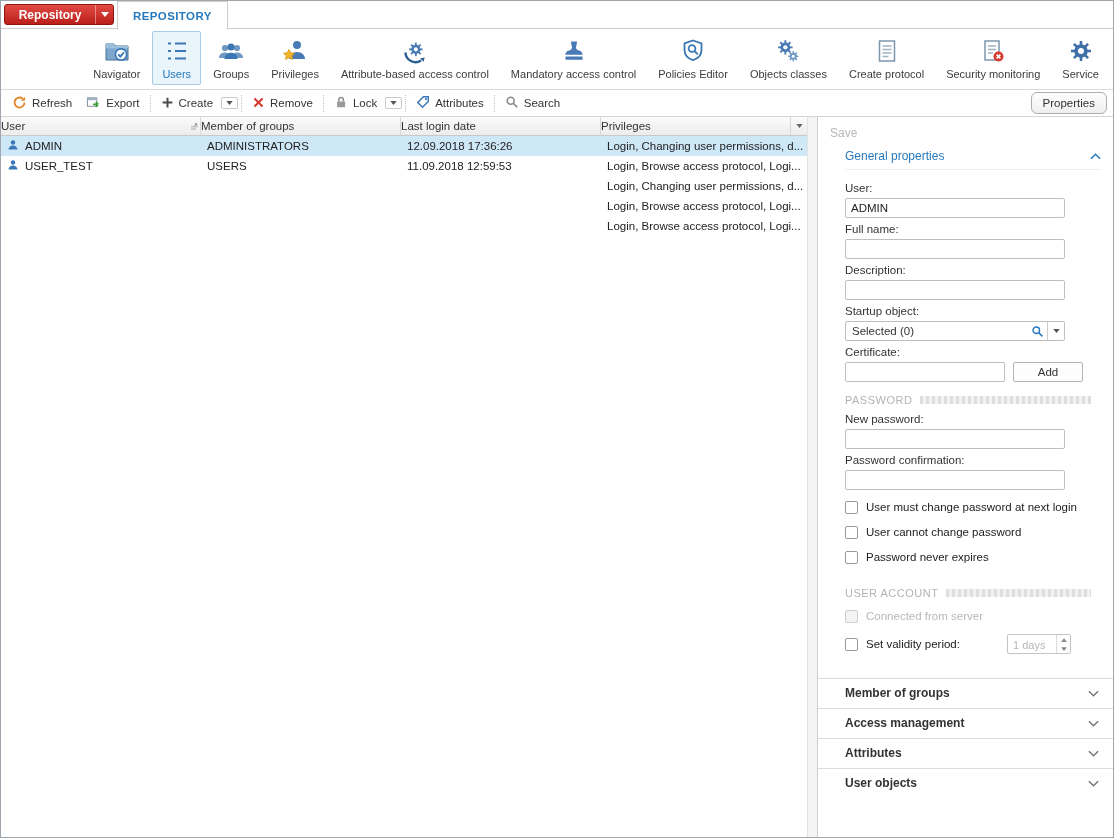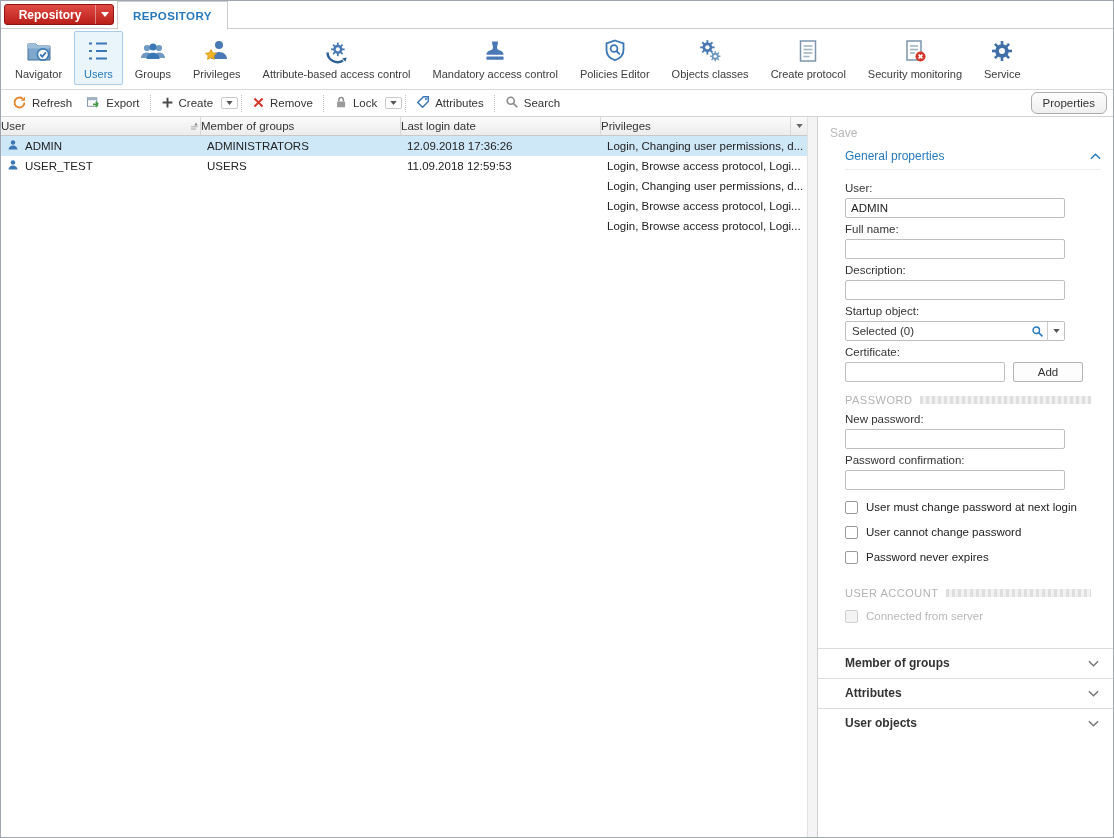--- a/index.html
+++ b/index.html
@@ -10,21 +10,21 @@
   .tabstrip { position:relative; height:28px; background:#fff; border-bottom:1px solid #cdcdcd; display:flex; align-items:stretch; }
   .repo-btn { position:absolute; left:3px; top:3px; width:110px; height:21px; display:flex; align-items:center;
               background:linear-gradient(#e04b44,#bb1f1a); border:1px solid #8e1412; border-radius:3px; color:#fff; cursor:default; }
   .repo-lbl { flex:1; text-align:center; font-size:12px; font-weight:bold; }
   .repo-arrow { width:18px; height:100%; display:flex; align-items:center; justify-content:center; border-left:1px solid rgba(255,255,255,.4); }
   .tab { margin-left:116px; height:29px; padding:0 15px; display:flex; align-items:center; background:#fff;
          border:1px solid #cdcdcd; border-bottom:1px solid #fff; position:relative; z-index:2; }
   .tab span { color:#2779bd; font-size:11.5px; font-weight:bold; letter-spacing:.4px; }
 
   
-  .ribbon { height:61px; display:flex; align-items:flex-start; padding:2px 4px; gap:2px; border-bottom:1px solid #d9d9d9; background:#fff; }
+  .ribbon { height:61px; display:flex; align-items:flex-start; padding:2px 4px; gap:2px; border-bottom:1px solid #d9d9d9; background:#fff;justify-content:flex-end; }
   .ritem { display:flex; flex-direction:column; align-items:center; gap:3px; padding:5px 9px 4px; border:1px solid transparent; border-radius:2px; }
   .ricon { height:28px; display:flex; align-items:center; justify-content:center; }
   .rlabel { font-size:11px; color:#3c3c3c; white-space:nowrap; }
   .ritem.selected { border-color:#a8cce8; background:#eaf4fb; }
   .ritem.selected .rlabel { color:#2779bd; }
 
   
   .toolbar { height:27px; display:flex; align-items:center; padding:0 6px 0 4px; border-bottom:1px solid #d4d4d4; background:#fff; font-size:11.5px; color:#333; }
   .tbtn { display:flex; align-items:center; gap:5px; padding:3px 7px; border-radius:2px; }
   .tsep { width:0; border-left:1px dotted #c2c2c2; height:17px; margin:0 3px; }
@@ -529,33 +529,60 @@
         <div class="sect-head" style="margin-top:22px">
           <span class="sect-title">USER ACCOUNT</span>
           <span class="sect-bar"></span>
         </div>
 
         <div class="cbrow disabled">
           <span class="cb disabled"></span>
           <span>Connected from server</span>
         </div>
 
+        <div class="cbrow validity">
+          <span class="cb"></span>
+          <span>Set validity period:</span>
+          <div class="spinner">
+            <span class="spin-text">1 days</span>
+            <span class="spin-btns">
+              <span>
+                  <svg width="6" height="4" viewBox="0 0 8 5">
+                    <path d="M0 5h8L4 0z" fill="#8a8a8a"></path>
+                  </svg>
+                </span>
+              <span>
+                  <svg width="6" height="4" viewBox="0 0 8 5">
+                    <path d="M0 0h8L4 5z" fill="#8a8a8a"></path>
+                  </svg>
+                </span>
+            </span>
+          </div>
+        </div>
 
       </div>
 
       <div class="sections">
         <div class="psection">
           <span>Member of groups</span>
           <span>
             <svg width="11" height="7" viewBox="0 0 12 7">
                 <path d="M1 1l5 5 5-5" stroke="#777" stroke-width="1.6" fill="none"></path>
               </svg>
           </span>
         </div>
         <div class="psection">
+          <span>Access management</span>
+          <span>
+            <svg width="11" height="7" viewBox="0 0 12 7">
+                <path d="M1 1l5 5 5-5" stroke="#777" stroke-width="1.6" fill="none"></path>
+              </svg>
+          </span>
+        </div>
+        <div class="psection">
           <span>Attributes</span>
           <span>
             <svg width="11" height="7" viewBox="0 0 12 7">
                 <path d="M1 1l5 5 5-5" stroke="#777" stroke-width="1.6" fill="none"></path>
               </svg>
           </span>
         </div>
         <div class="psection">
           <span>User objects</span>
           <span>

